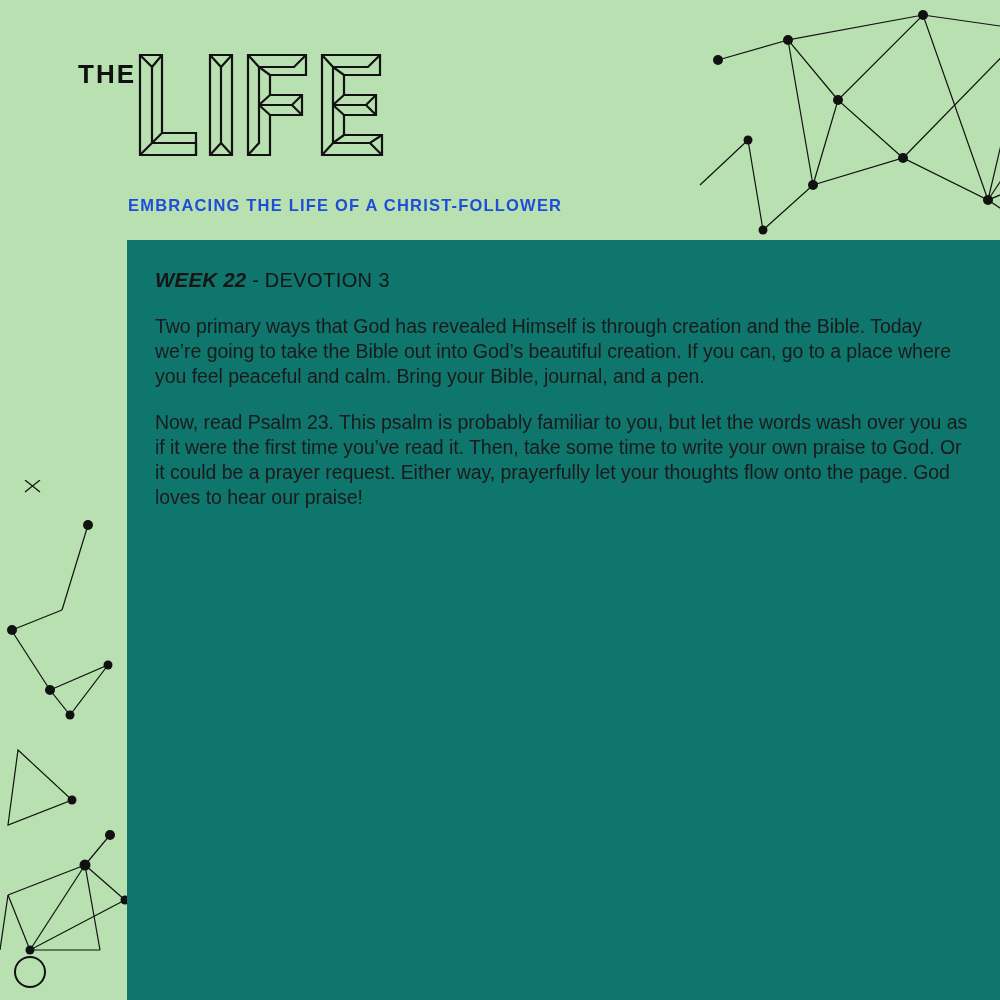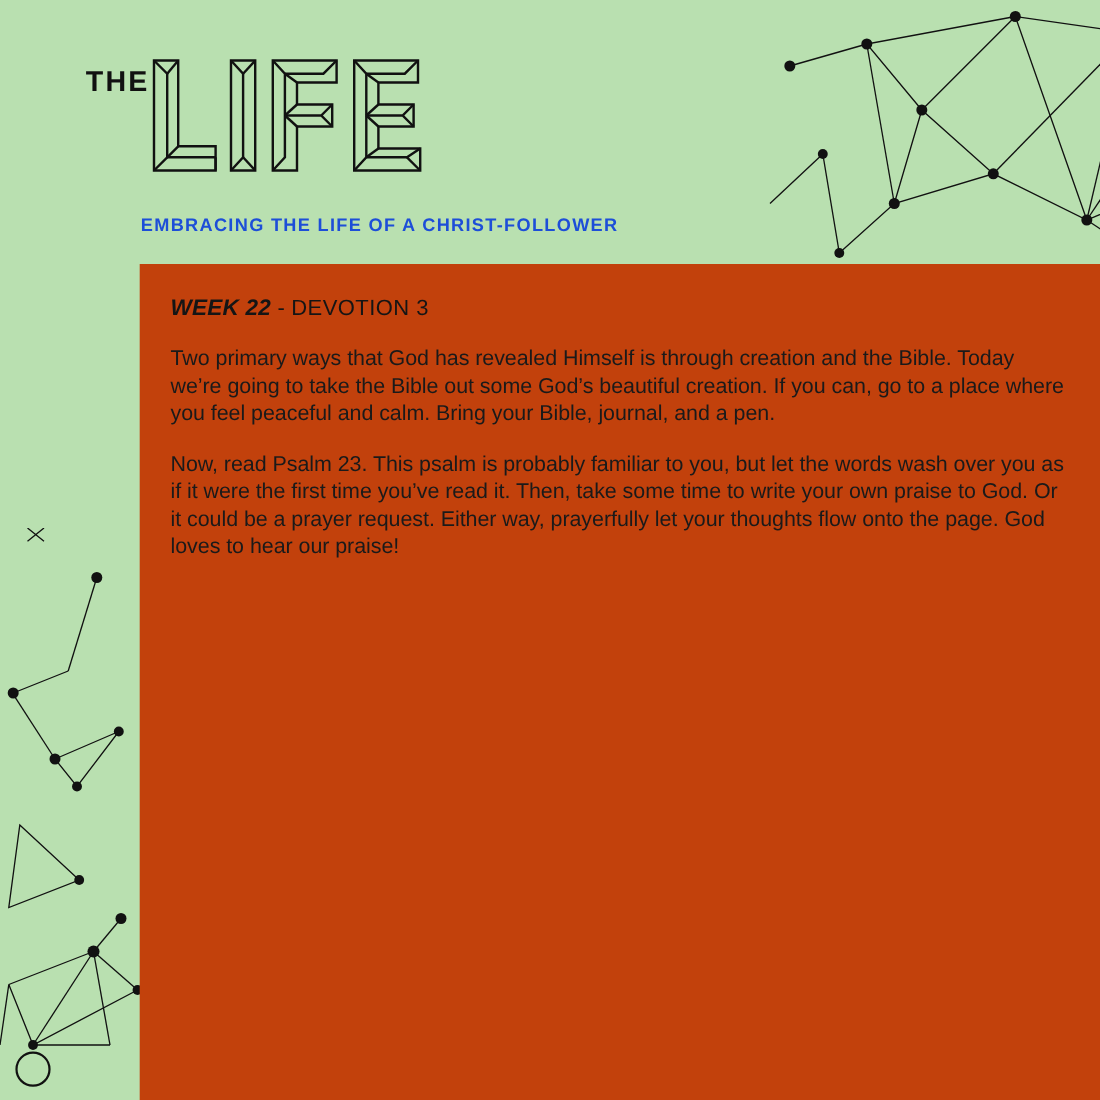--- a/index.html
+++ b/index.html
@@ -63,21 +63,21 @@
     white-space: nowrap;
   }
 
   
   #content-card {
     position: absolute;
     left: 127px;
     top: 240px;
     width: 873px;
     height: 760px;
-    background: #c2410c;
+    background: #0f766e;
   }
   #content-inner {
     padding: 28px 30px 0 28px;
   }
 
   #devotion-heading {
     font-family: "Liberation Sans", sans-serif;
     font-size: 20px;
     color: #151515;
     margin: 0 0 22px 0;
@@ -218,19 +218,19 @@
     <div id="logo-tagline">EMBRACING THE LIFE OF A CHRIST-FOLLOWER</div>
   </div>
 
   <div id="content-card">
     <div id="content-inner">
 
       <div id="devotion-heading">
         <span class="week">WEEK 22</span><span class="sep"> - </span><span class="devotion">DEVOTION 3</span>
       </div>
 
-      <p class="body-par">Two primary ways that God has revealed Himself is through creation and the Bible. Today we’re going to take the Bible out some God’s beautiful creation.  If you can, go to a place where you feel peaceful and calm. Bring your Bible, journal, and a pen.</p>
+      <p class="body-par">Two primary ways that God has revealed Himself is through creation and the Bible. Today we’re going to take the Bible out into God’s beautiful creation.  If you can, go to a place where you feel peaceful and calm. Bring your Bible, journal, and a pen.</p>
       <p class="body-par">Now, read Psalm 23. This psalm is probably familiar to you, but let the words wash over you as if it were the first time you’ve read it. Then, take some time to write your own praise to God. Or it could be a prayer request. Either way, prayerfully let your thoughts flow onto the page. God loves to hear our praise!</p>
 
     </div>
   </div>
 
 </div>
 
 </body></html>

